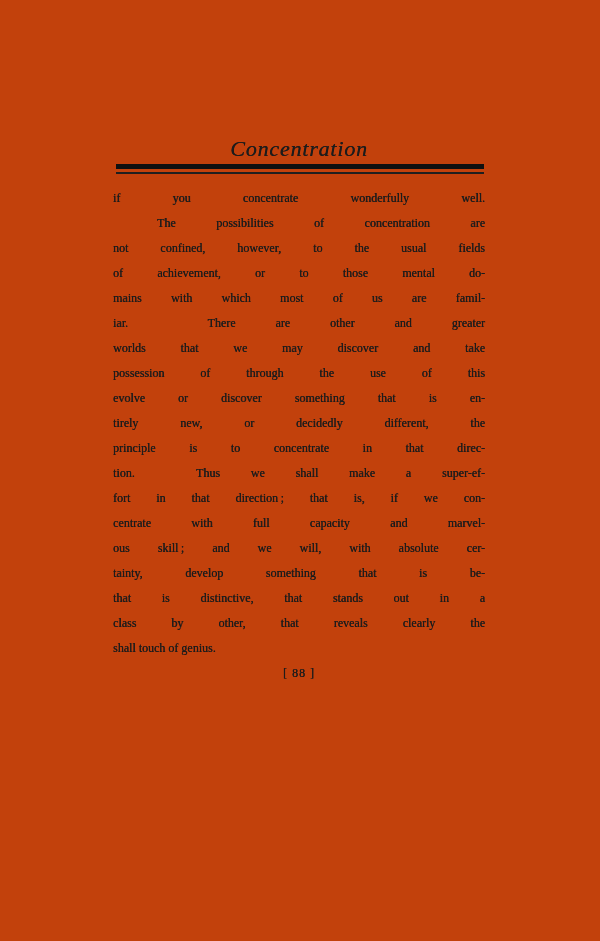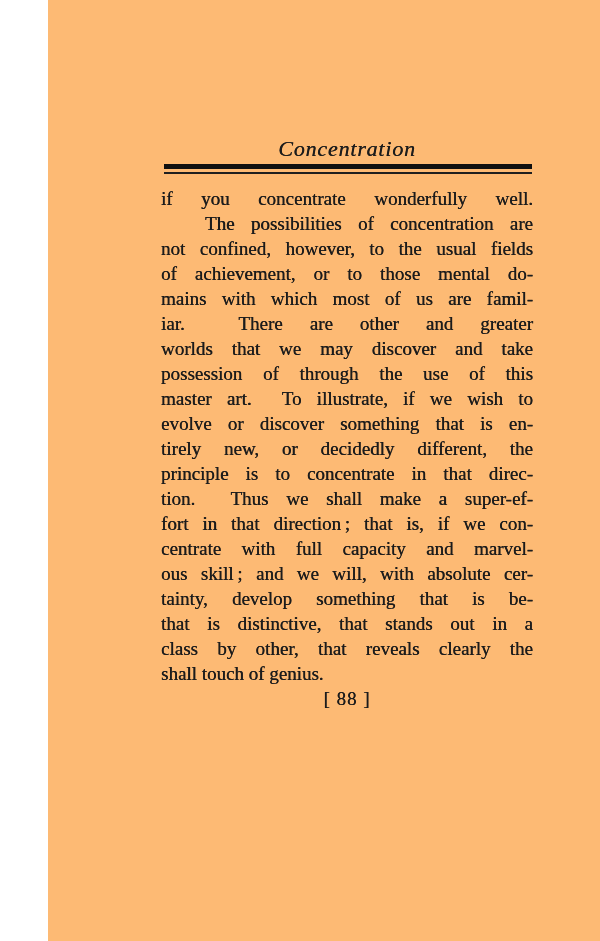--- a/index.html
+++ b/index.html
@@ -11,22 +11,21 @@
     height: 941px;
     background: #ffffff;
     position: relative;
     font-family: "Liberation Serif", serif;
     color: #1c1c1c;
     overflow: hidden;
   }
   .book-page {
     position: absolute;
     inset: 0;
-    background: #fdba74;
-    margin-left: 48px;
+    background: #c2410c;
   }
   .running-head {
     position: absolute;
     top: 136px;
     left: 113px;
     width: 372px;
     height: 26px;
     line-height: 26px;
     text-align: center;
     font-style: italic;
@@ -52,21 +51,21 @@
   }
   .text-block {
     position: absolute;
     top: 186px;
     left: 113px;
     width: 372px;
   }
   .line {
     height: 25px;
     line-height: 25px;
-    font-size: 19px;
+    font-size: 12px;
     text-align: justify;
     text-align-last: justify;
     text-shadow: 0.3px 0 0 currentColor;
     white-space: normal;
   }
   .line.indent {
     text-indent: 44px;
   }
   .line.para-end {
     text-align: left;
@@ -90,21 +89,20 @@
 
   <div class="text-block">
     <div class="line">if you concentrate wonderfully well.</div>
     <div class="line indent">The possibilities of concentration are</div>
     <div class="line">not confined, however, to the usual fields</div>
     <div class="line">of achievement, or to those mental do-</div>
     <div class="line">mains with which most of us are famil-</div>
     <div class="line">iar.&nbsp; There are other and greater</div>
     <div class="line">worlds that we may discover and take</div>
     <div class="line">possession of through the use of this</div>
-    <div class="line">master art.&nbsp; To illustrate, if we wish to</div>
     <div class="line">evolve or discover something that is en-</div>
     <div class="line">tirely new, or decidedly different, the</div>
     <div class="line">principle is to concentrate in that direc-</div>
     <div class="line">tion.&nbsp; Thus we shall make a super-ef-</div>
     <div class="line">fort in that direction ; that is, if we con-</div>
     <div class="line">centrate with full capacity and marvel-</div>
     <div class="line">ous skill ; and we will, with absolute cer-</div>
     <div class="line">tainty, develop something that is be-</div>
     <div class="line">that is distinctive, that stands out in a</div>
     <div class="line">class by other, that reveals clearly the</div>

